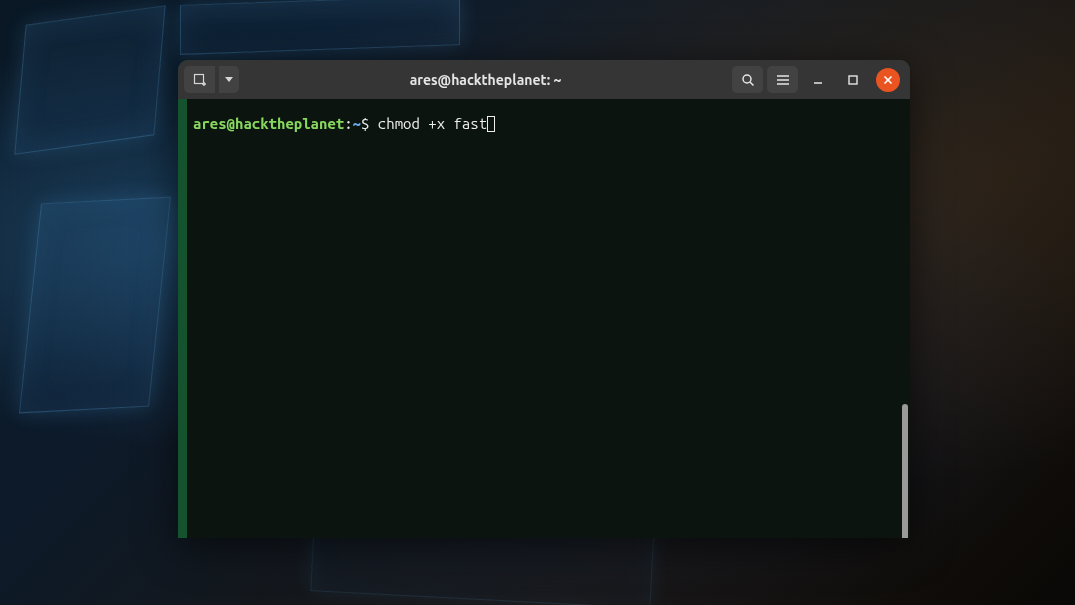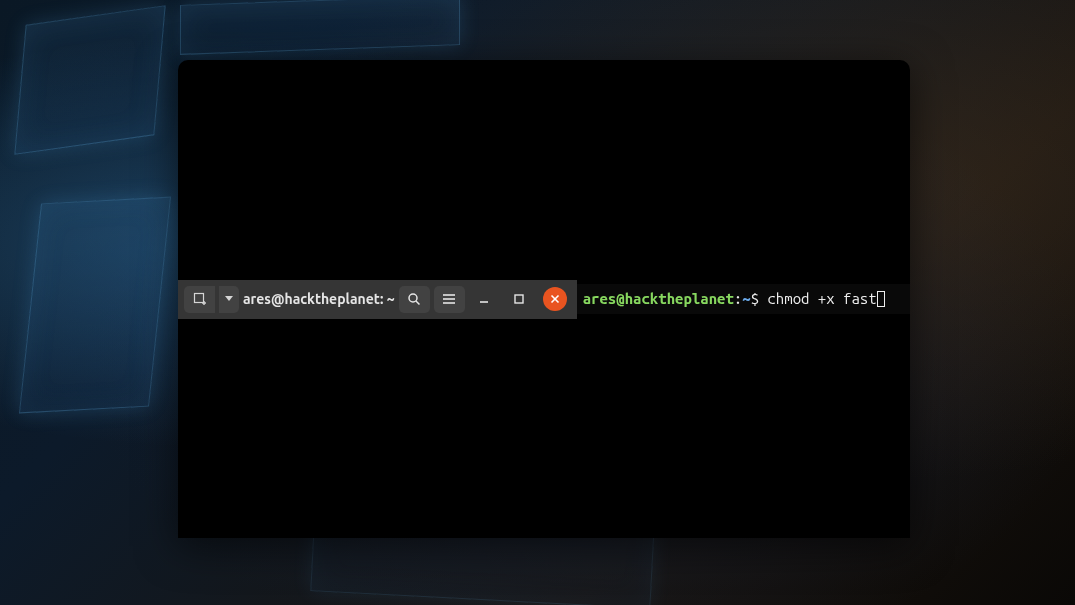--- a/index.html
+++ b/index.html
@@ -29,27 +29,26 @@
     .h1 { left: 20px; top: 15px; width: 140px; height: 130px; transform: skew(-5deg, -8deg); }
     .h2 { left: 180px; top: 0; width: 280px; height: 50px; transform: skew(0deg, -2deg); }
     .h3 { left: 30px; top: 200px; width: 130px; height: 210px; transform: skew(-6deg, -3deg); }
     .h4 { left: 315px; top: 420px; width: 340px; height: 180px; transform: skew(-3deg, 3deg); opacity: 0.5; }
     .terminal-window {
       position: absolute;
       left: 178px;
       top: 60px;
       width: 732px;
       height: 478px;
-      background: #000000;
+      background: #14532d;
       border-radius: 10px 10px 0 0;
       box-shadow: 0 8px 40px rgba(0,0,0,0.6);
       display: flex;
-      flex-direction: row;
+      flex-direction: column;
       overflow: hidden;
-      align-items: center;
     }
     .titlebar {
       height: 39px;
       background: #353535;
       display: flex;
       align-items: center;
       padding: 0 6px;
       gap: 4px;
     }
     .tab-btn {
@@ -88,26 +87,27 @@
       background: #e95420;
       display: flex;
       align-items: center;
       justify-content: center;
       margin: 0 4px;
       color: #fff;
     }
     .term-body {
       flex: 1;
       background: rgba(10, 10, 10, 0.86);
-      padding: 6px 6px;
+      padding: 16px 6px;
       font-family: "Ubuntu Mono", "DejaVu Sans Mono", monospace;
       font-size: 15px;
       line-height: 1.2;
       position: relative;
       color: #eee;
+      margin-left: 9px;
     }
     .prompt-line { white-space: pre; }
     .p-user { color: #87d75f; font-weight: bold; }
     .p-colon { color: #eeeeee; }
     .p-path { color: #6aa8e8; font-weight: bold; }
     .p-dollar { color: #eeeeee; }
     .p-cmd { color: #eeeeee; }
     .cursor-block {
       display: inline-block;
       width: 8px;

